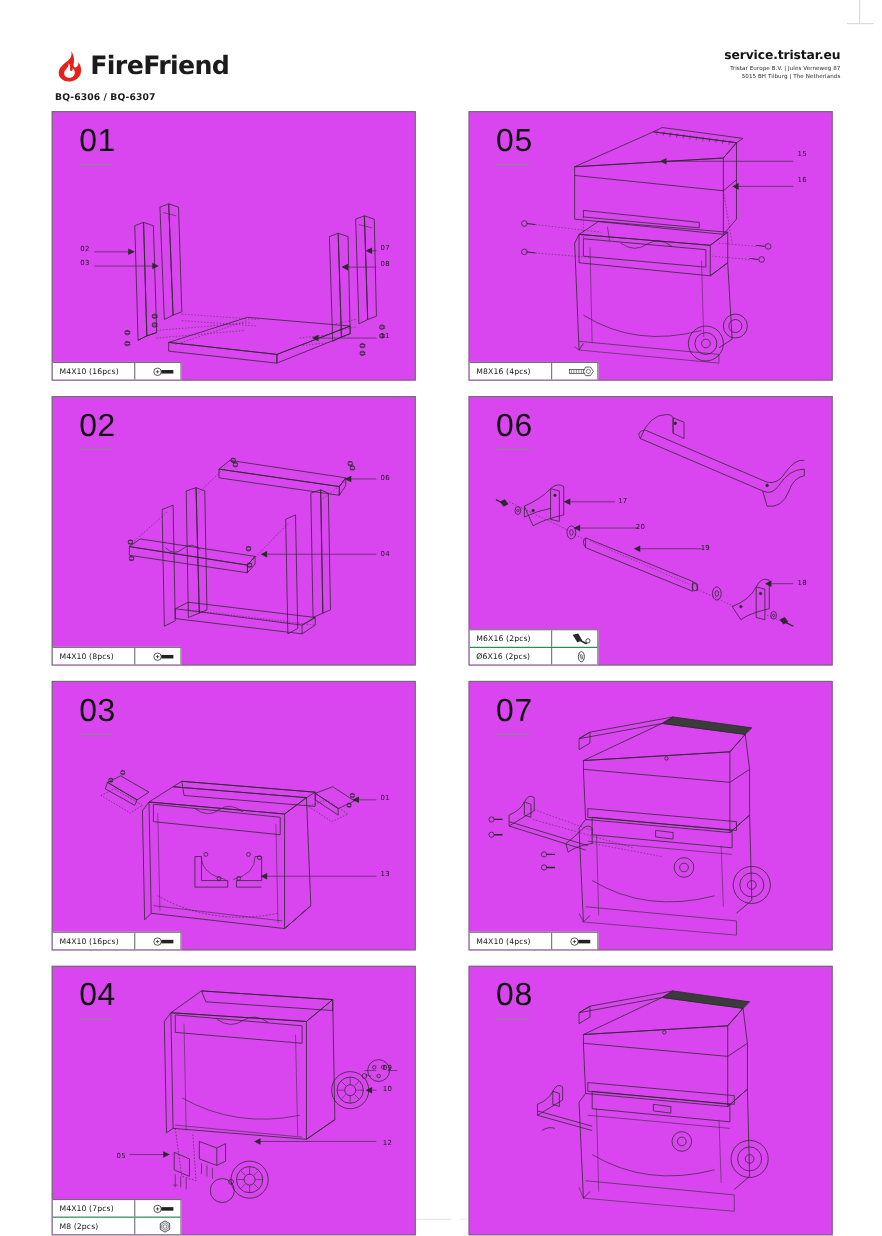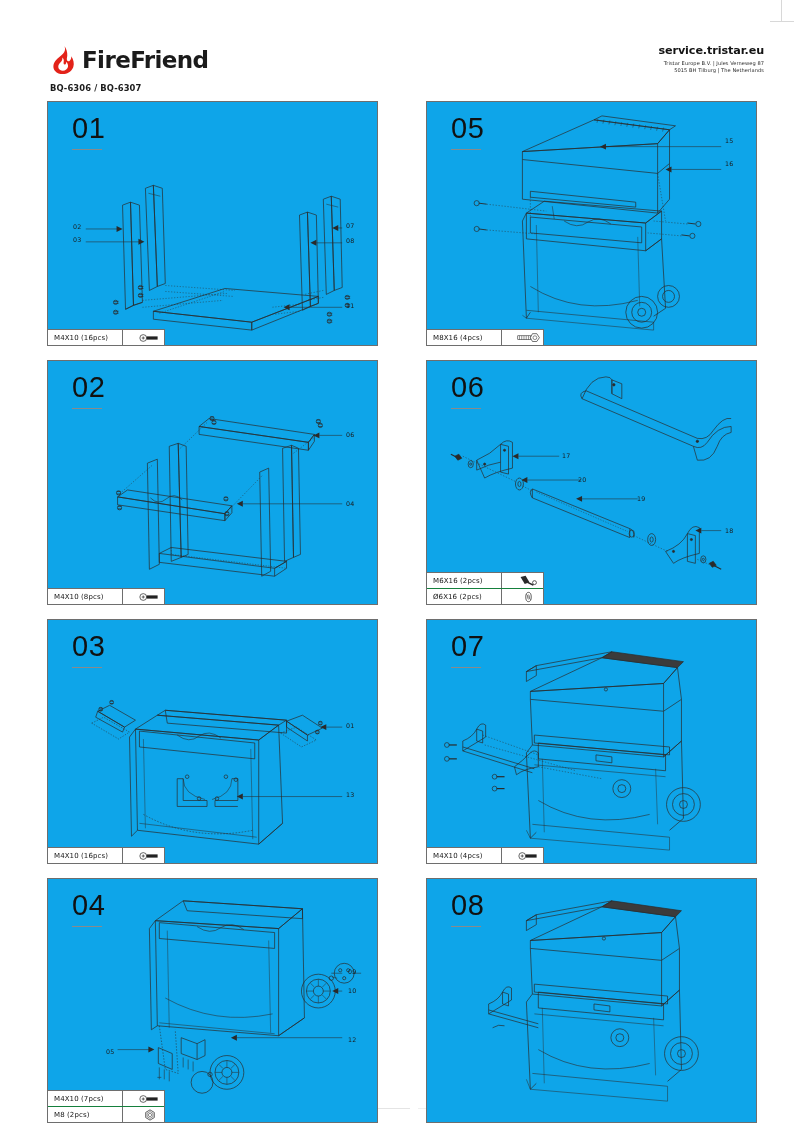--- a/index.html
+++ b/index.html
@@ -43,21 +43,21 @@
 
   
   .grid{position:absolute;left:47px;top:101px;width:710px;}
   .col{position:absolute;top:0;width:331px;}
   .col-left{left:0;}
   .col-right{left:379px;}
 
   .panel{
     position:relative;
     border:1px solid #6e6e6e;
-    background:#0ea5e9;
+    background:#d946ef;
     box-sizing:border-box;
     margin-bottom:14px;
   }
   .panel.h245{height:245px;}
 
   .step-no{
     position:absolute;left:24px;top:12px;
     font-family:"Liberation Sans", sans-serif;
     font-size:29px;font-weight:400;color:#111;letter-spacing:0.5px;
     line-height:1;

